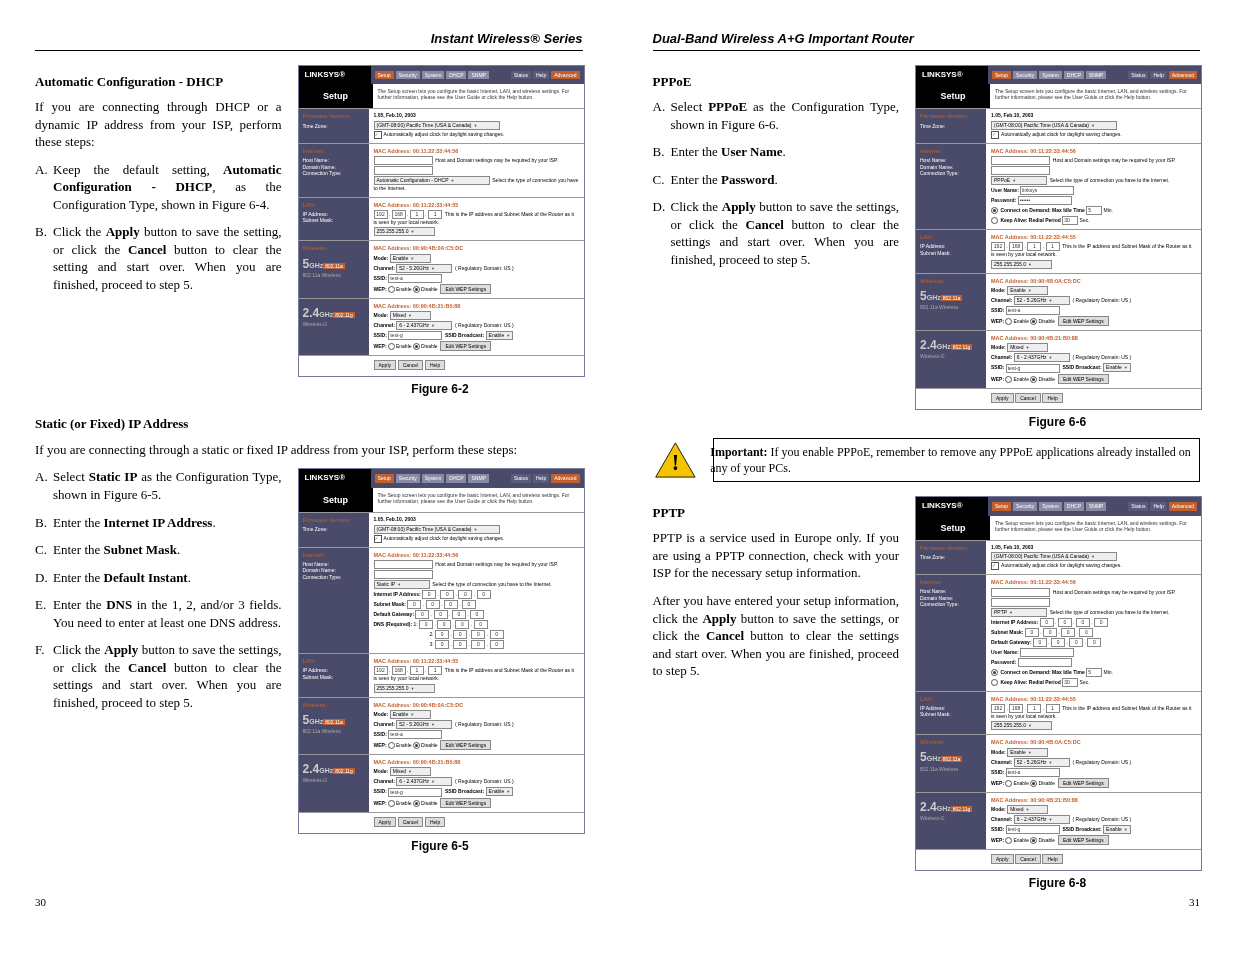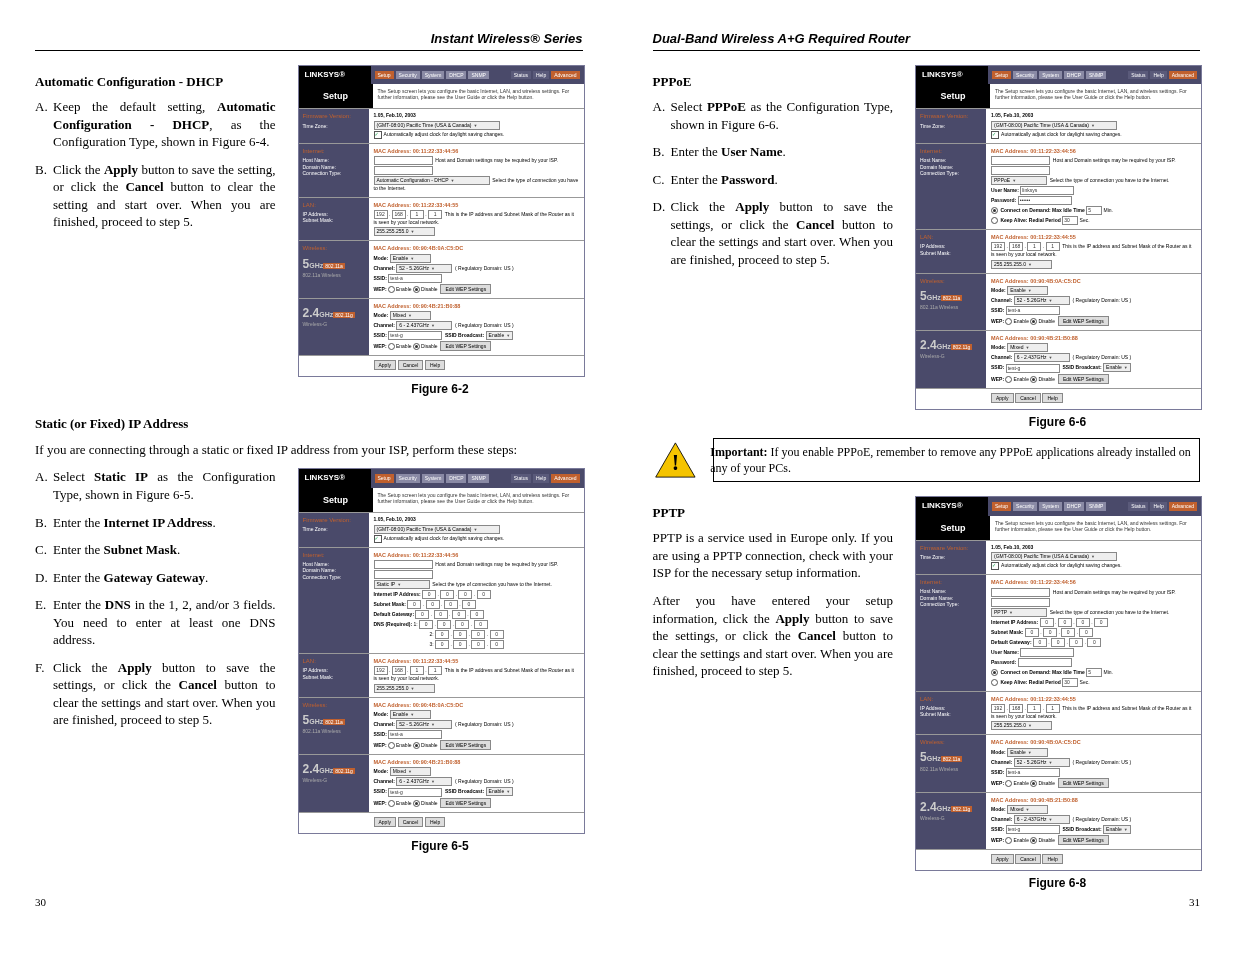--- a/index.html
+++ b/index.html
@@ -40,21 +40,21 @@
     margin: 8px 0 8px 0;
     font-size: 13px;
   }
   .body-text {
     text-align: justify;
     margin: 0 0 10px 0;
     font-size: 13px;
   }
   .col-wrap {
     display: flex;
-    gap: 22px;
+    gap: 16px;
   }
   .text-col { flex: 1; }
   .fig-col {
     width: 285px;
     text-align: center;
   }
   .figure-caption {
     font-family: Arial, sans-serif;
     font-weight: bold;
     font-size: 12px;
@@ -264,20 +264,21 @@
 <body>
 
 <div class="page-wrap">
 
   <div class="page page-left">
     <div class="header header-left">Instant Wireless® Series</div>
 
     <div class="col-wrap">
       <div class="text-col">
         <div class="section-title">Automatic Configuration - DHCP</div>
+        <p class="body-text">If you are connecting through DHCP or a dynamic IP address from your ISP, perform these steps:</p>
         <ul class="step-list">
           <li>
               <span class="step-marker">A.</span>
               <span>Keep the default setting, <b>Automatic Configuration - DHCP</b>, as the Configuration Type, shown in Figure 6-4.</span>
             </li>
           <li>
               <span class="step-marker">B.</span>
               <span>Click the <b>Apply</b> button to save the setting, or click the <b>Cancel</b> button to clear the setting and start over. When you are finished, proceed to step 5.</span>
             </li>
         </ul>
@@ -370,21 +371,21 @@
           <li>
               <span class="step-marker">B.</span>
               <span>Enter the <b>Internet IP Address</b>.</span>
             </li>
           <li>
               <span class="step-marker">C.</span>
               <span>Enter the <b>Subnet Mask</b>.</span>
             </li>
           <li>
               <span class="step-marker">D.</span>
-              <span>Enter the <b>Gateway Gateway</b>.</span>
+              <span>Enter the <b>Default Instant</b>.</span>
             </li>
           <li>
               <span class="step-marker">E.</span>
               <span>Enter the <b>DNS</b> in the 1, 2, and/or 3 fields. You need to enter at least one DNS address.</span>
             </li>
           <li>
               <span class="step-marker">F.</span>
               <span>Click the <b>Apply</b> button to save the settings, or click the <b>Cancel</b> button to clear the settings and start over. When you are finished, proceed to step 5.</span>
             </li>
         </ul>
@@ -468,21 +469,21 @@
   </div>
           </div>
         <div class="figure-caption">Figure 6-5</div>
       </div>
     </div>
 
     <div class="pagenum pagenum-left">30</div>
   </div>
 
   <div class="page page-right">
-    <div class="header header-right">Dual-Band Wireless A+G Required Router</div>
+    <div class="header header-right">Dual-Band Wireless A+G Important Router</div>
 
     <div class="col-wrap">
       <div class="text-col">
         <div class="section-title">PPPoE</div>
         <ul class="step-list">
           <li>
               <span class="step-marker">A.</span>
               <span>Select <b>PPPoE</b> as the Configuration Type, shown in Figure 6-6.</span>
             </li>
           <li>

